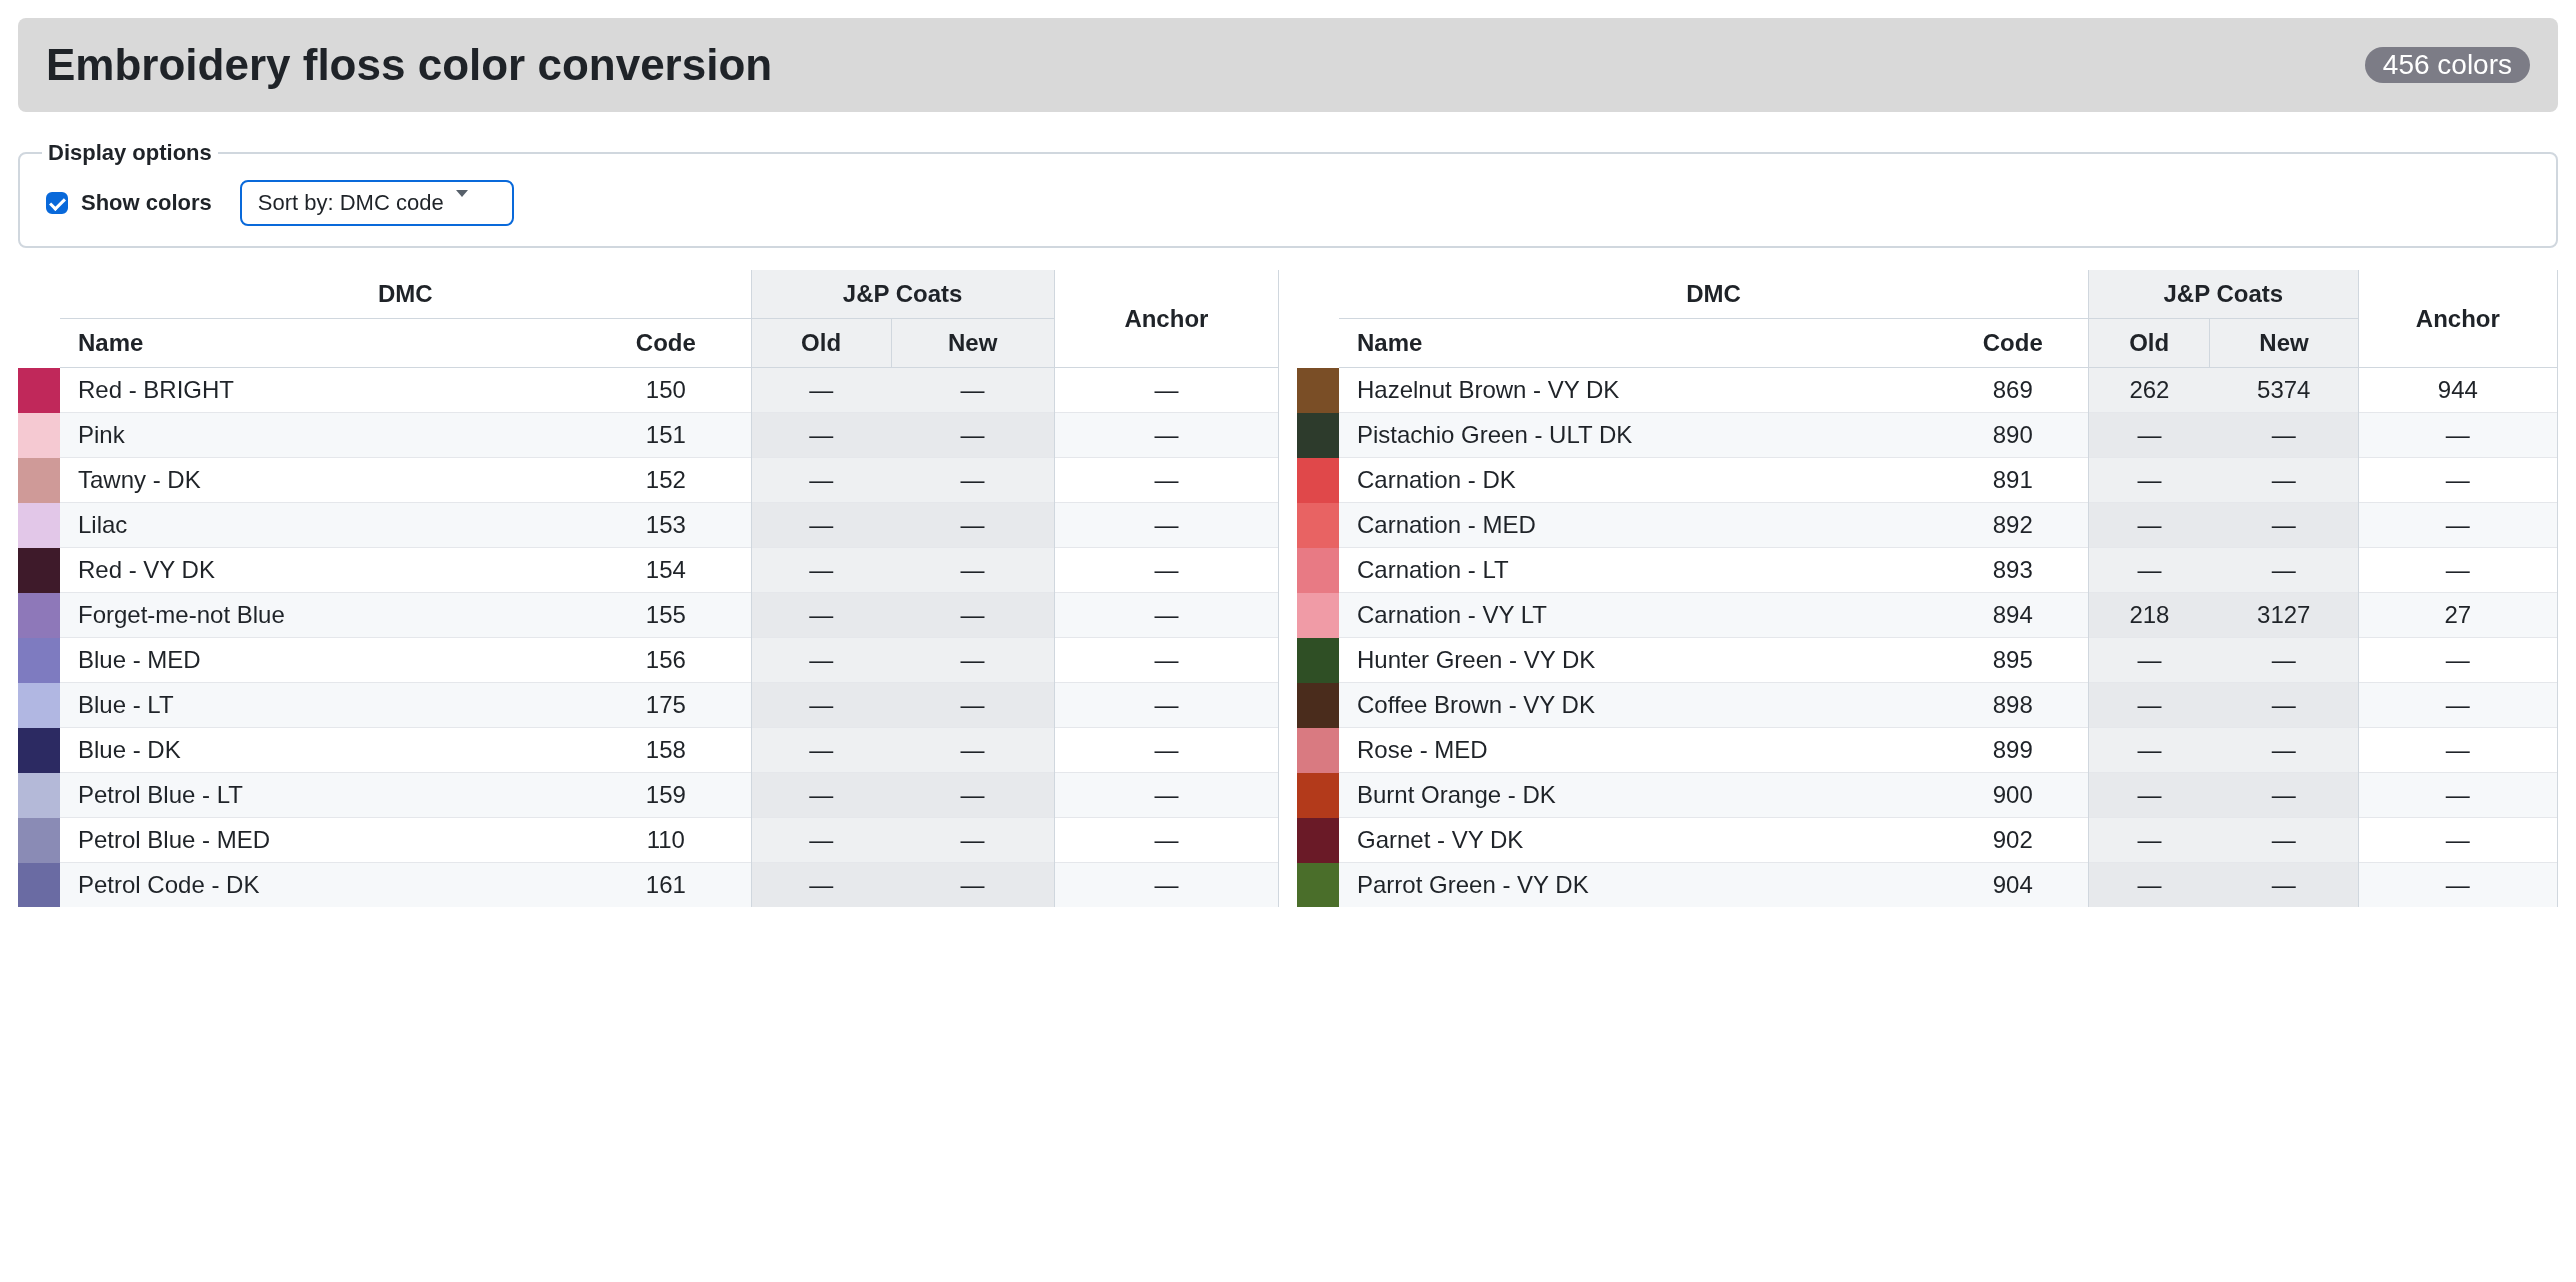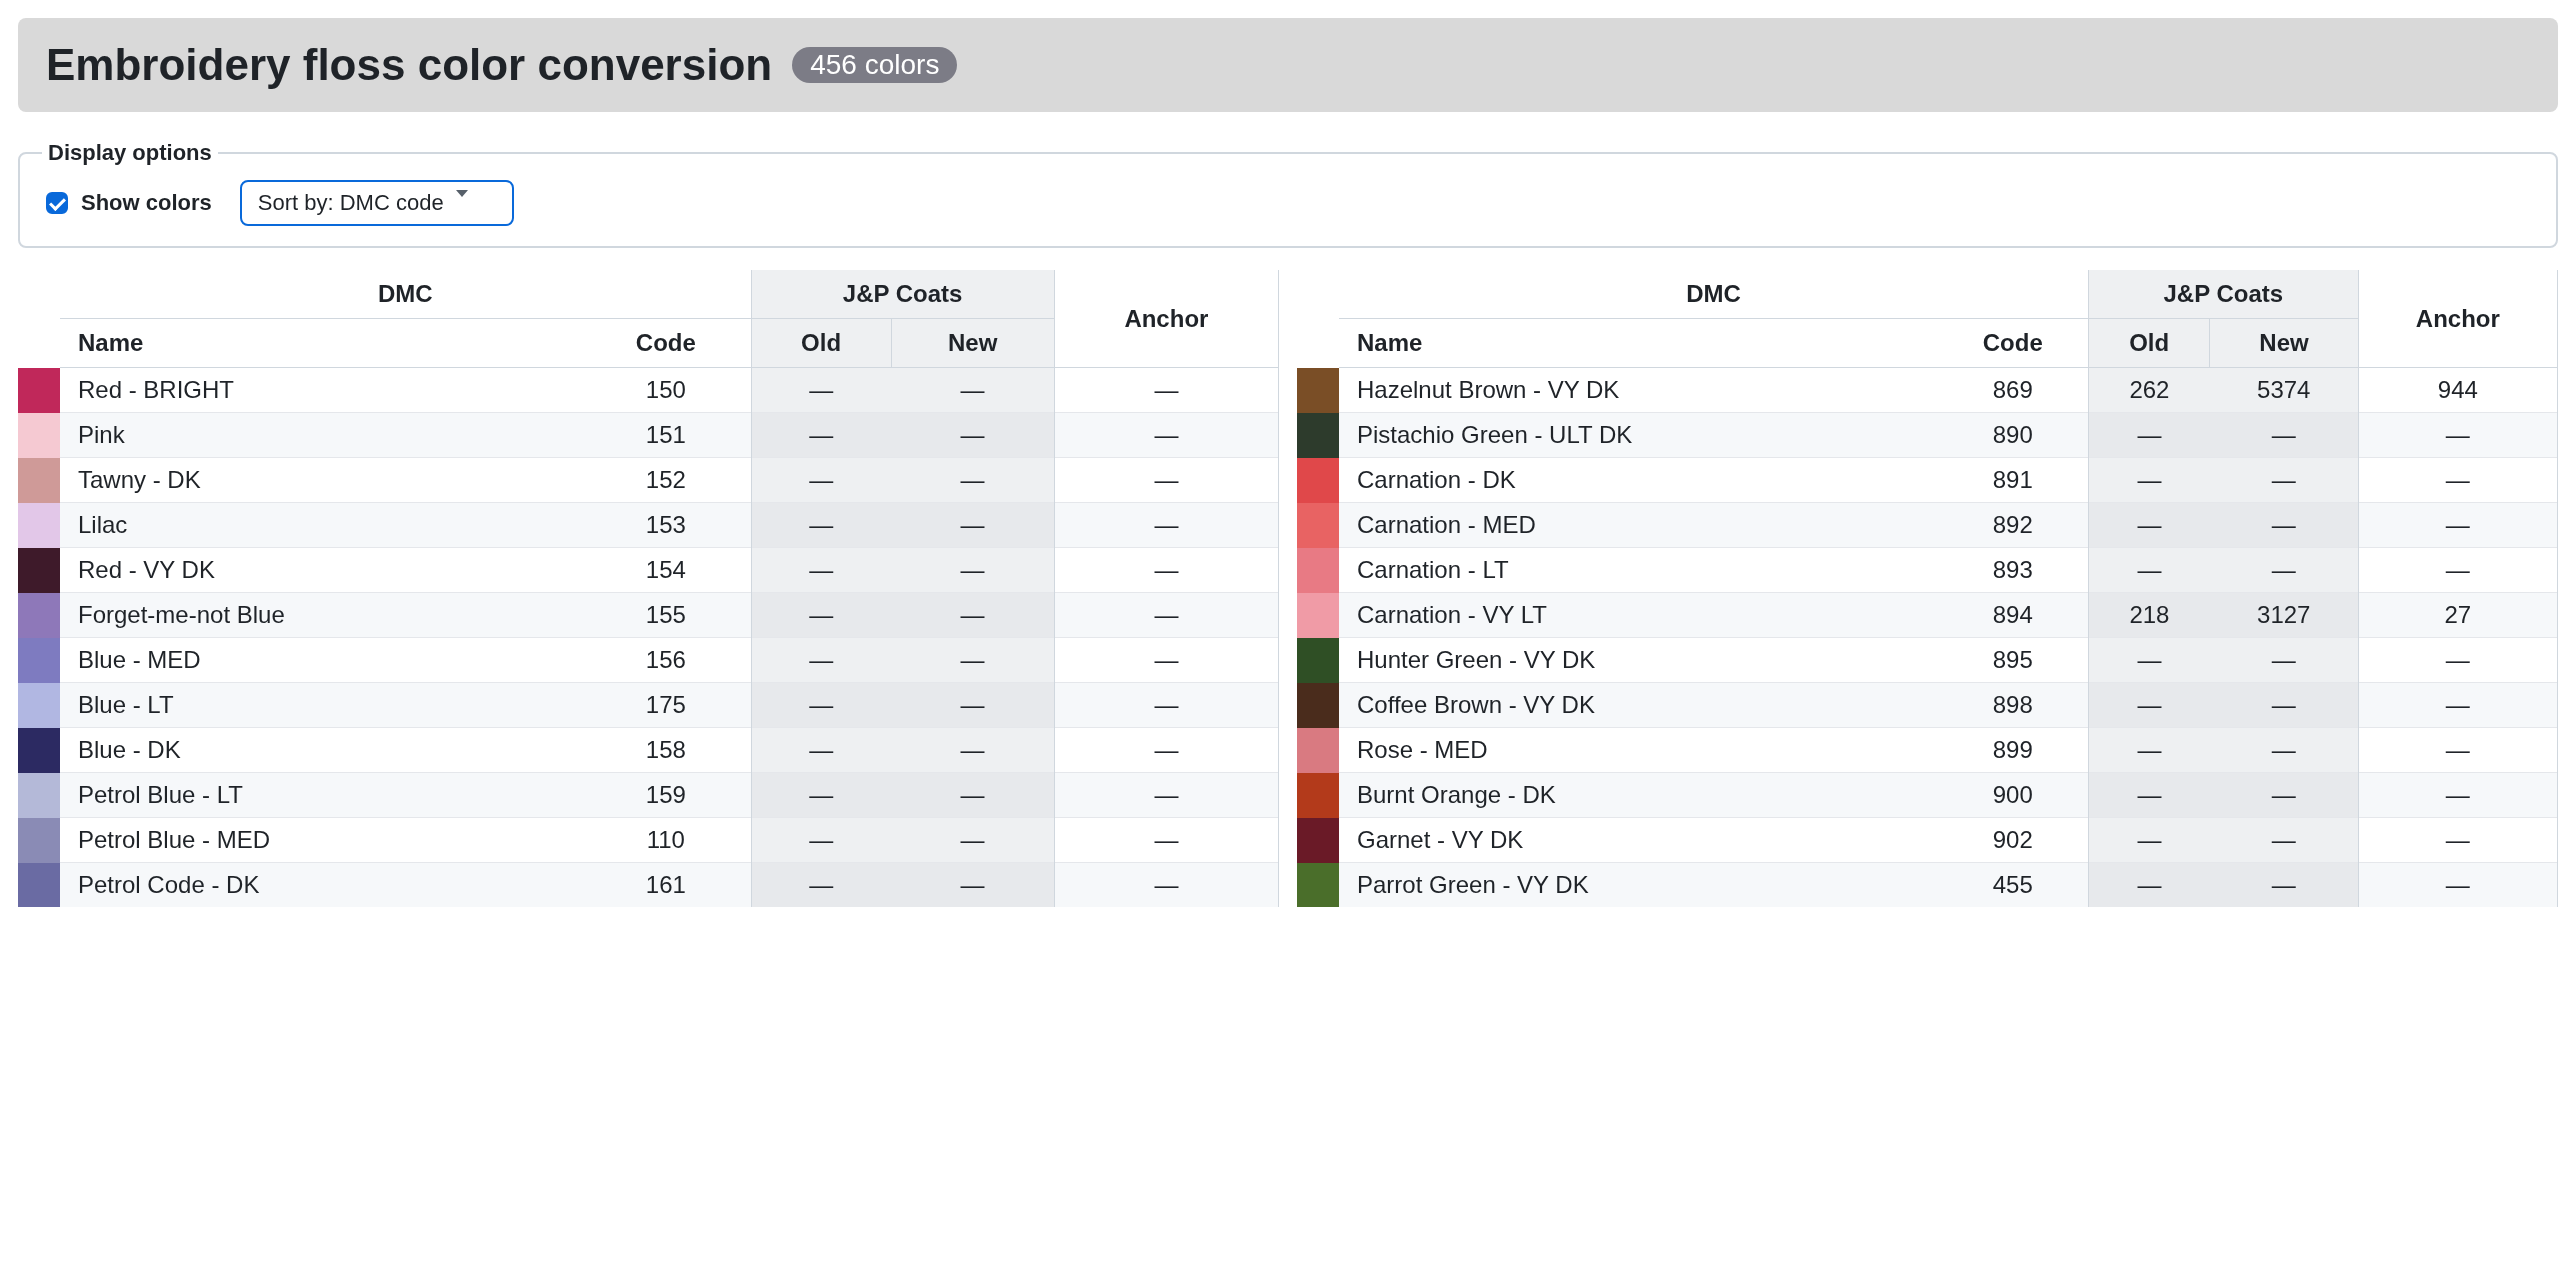--- a/index.html
+++ b/index.html
@@ -12,20 +12,21 @@
     padding: 0 18px 18px 18px;
   }
   .header-bar {
     background: #d9d9d9;
     border-radius: 8px;
     padding: 22px 28px;
     margin: 18px 0 28px 0;
     display: flex;
     align-items: center;
     gap: 20px;
+    justify-content: space-between;
   }
   .header-title {
     font-size: 44px;
     font-weight: 800;
     margin: 0;
   }
   .header-badge {
     background: #7c7c86;
     color: #ffffff;
     border-radius: 991px;
@@ -374,21 +375,21 @@
           <td class="swatch" style="--sw:#6a1a27"></td>
           <td class="name-cell">Garnet - VY DK</td>
           <td>902</td>
           <td class="jpc-cell">—</td>
           <td class="jpc-cell jpc-cell-last">—</td>
           <td class="anchor-cell">—</td>
         </tr>
         <tr>
           <td class="swatch" style="--sw:#4a6e2a"></td>
           <td class="name-cell">Parrot Green - VY DK</td>
-          <td>455</td>
+          <td>904</td>
           <td class="jpc-cell">—</td>
           <td class="jpc-cell jpc-cell-last">—</td>
           <td class="anchor-cell">—</td>
         </tr>
       </tbody>
   </table>
 </div>
 
 
 </body></html>

